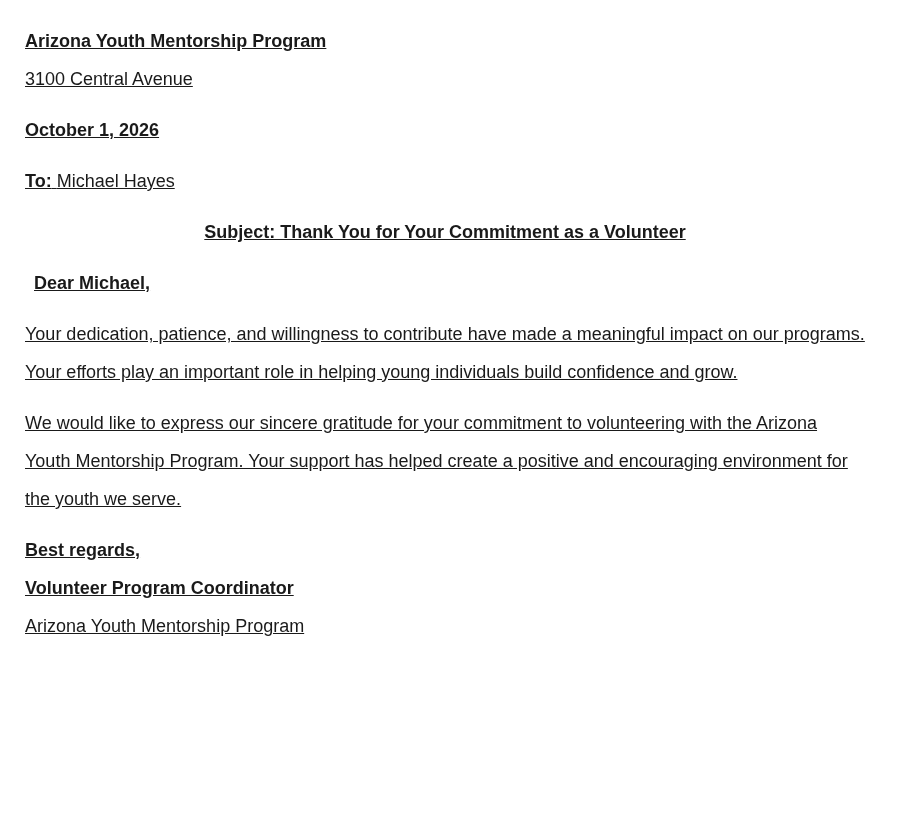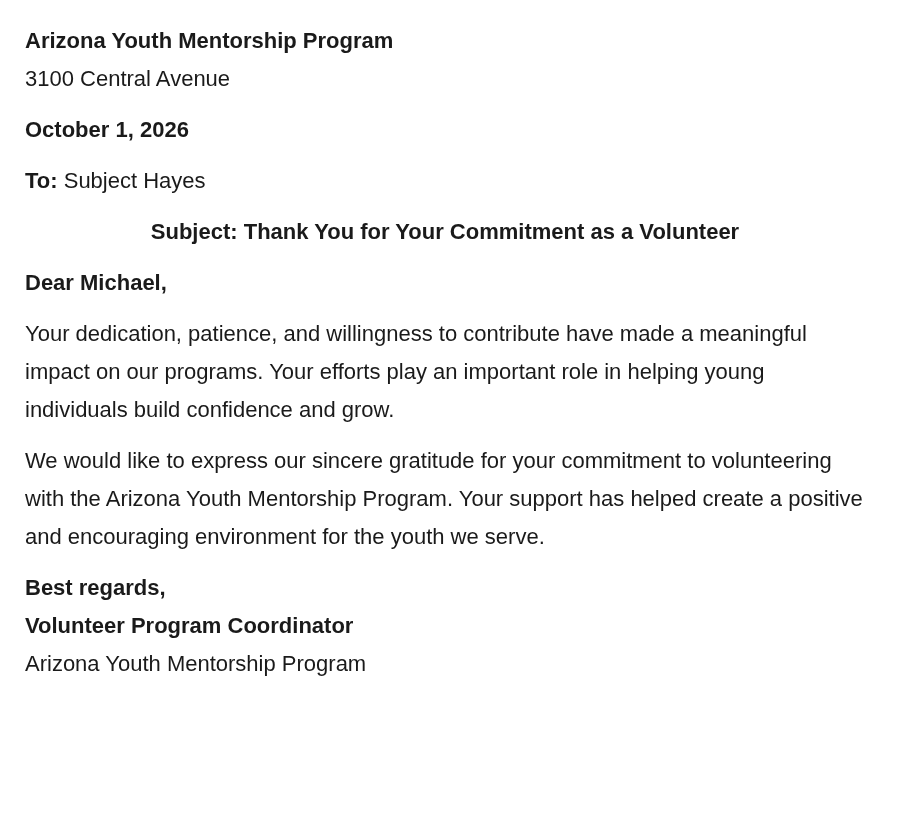--- a/index.html
+++ b/index.html
@@ -16,22 +16,23 @@
   }
   .page {
     box-sizing: border-box;
     width: 900px;
     height: 833px;
     padding: 22px 38px 0 25px;
     background: #ffffff;
   }
   .letter {
     width: 840px;
-    font-size: 22px;
+    font-size: 18px;
     line-height: 38px;
+    text-decoration: underline;
   }
   .block {
     margin: 0;
   }
   .letterhead {
     margin-bottom: 13px;
   }
   .org-name {
     font-weight: bold;
     line-height: 38px;
@@ -52,20 +53,21 @@
     font-weight: bold;
   }
   .subject-line {
     font-weight: bold;
     margin-bottom: 13px;
     text-align: center;
   }
   .salutation {
     font-weight: bold;
     margin-bottom: 13px;
+    margin-left: 9px;
   }
   .body-para {
     font-weight: normal;
     margin-bottom: 13px;
     text-align: left;
   }
   .closing {
     margin-top: 0;
   }
   .closing-line {
@@ -84,21 +86,21 @@
   <div class="letter">
 
     <div class="block letterhead">
       <div class="org-name">Arizona Youth Mentorship Program</div>
       <div class="addr-line">3100 Central Avenue</div>
     </div>
 
     <div class="block date-line">October 1, 2026</div>
 
     <div class="block to-line">
-      <span class="to-label">To:</span><span> </span><span>Subject Hayes</span>
+      <span class="to-label">To:</span><span> </span><span>Michael Hayes</span>
     </div>
 
     <div class="block subject-line">Subject: Thank You for Your Commitment as a Volunteer</div>
 
     <div class="block salutation">Dear Michael,</div>
 
     <p class="block body-para">Your dedication, patience, and willingness to contribute have made a meaningful impact on our programs. Your efforts play an important role in helping young individuals build confidence and grow.</p>
 
     <p class="block body-para">We would like to express our sincere gratitude for your commitment to volunteering with the Arizona Youth Mentorship Program. Your support has helped create a positive and encouraging environment for the youth we serve.</p>
 

